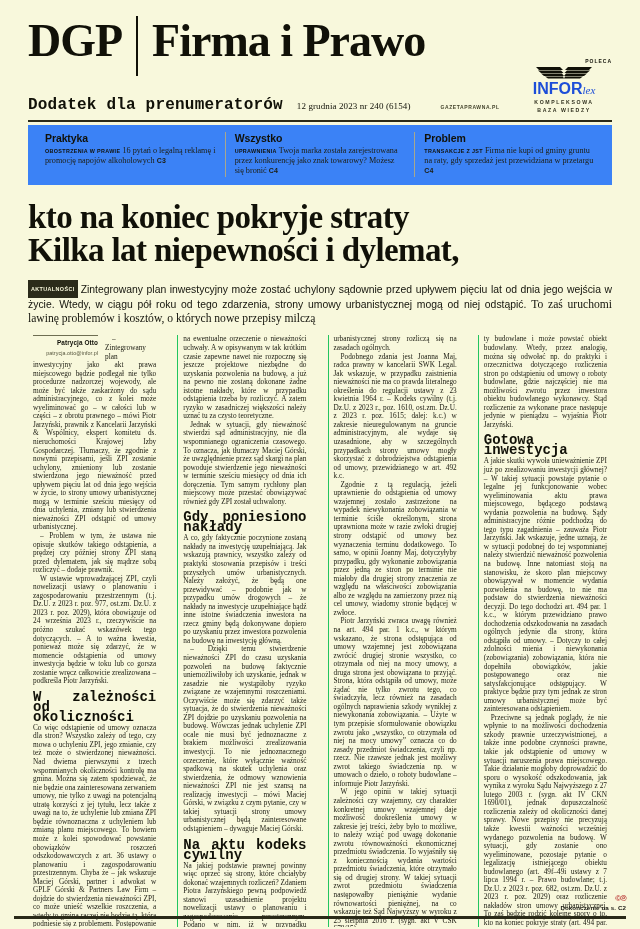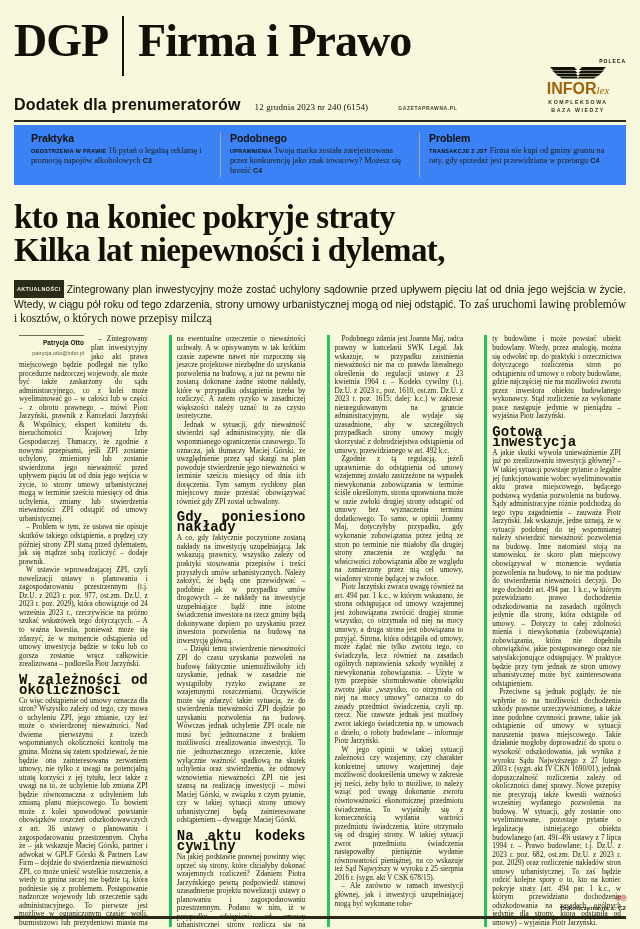--- a/index.html
+++ b/index.html
@@ -7,21 +7,21 @@
     width:640px;height:929px;
     background:#f8f8dc;
     font-family:"Liberation Serif", serif;
     color:#17170f;
     overflow:hidden;
     position:relative;
   }
   .page{
     width:640px;height:929px;
     box-sizing:border-box;
-    padding:0 14px;
+    padding:0 28px;
     position:relative;
   }
 
   
   .masthead{
     display:flex;align-items:flex-start;
     padding-top:18px;
     position:relative;
     height:72px;
   }
@@ -55,40 +55,40 @@
   }
   .poleca{
     font-family:"Liberation Sans", sans-serif;
     font-size:5px;font-weight:bold;letter-spacing:1px;
     text-align:right;color:#111108;margin-bottom:1px;
   }
   .wing{display:block;margin:0 auto;}
   .infor-word{
     font-family:"Liberation Sans", sans-serif;
     font-weight:bold;font-size:16px;letter-spacing:0px;
-    color:#a16207;line-height:16px;
+    color:#1d4ed8;line-height:16px;
   }
   .infor-word .lex{
     font-family:"Liberation Serif", serif;
     font-style:italic;font-weight:normal;font-size:11px;
     letter-spacing:0;
   }
   .infor-sub{
     font-family:"Liberation Sans", sans-serif;
     font-size:5.2px;letter-spacing:1.6px;font-weight:bold;
     color:#30301e;line-height:7px;margin-top:1px;
   }
 
   
   .subline{
     display:flex;align-items:baseline;
     margin-top:6px;
   }
   .dodatek{
-    font-family:Liberation Sans, sans-serif;
+    font-family:Liberation Mono, monospace;
     font-size:16px;font-weight:bold;letter-spacing:.2px;
     color:#111108;
   }
   .dateline{
     font-family:"Liberation Serif", serif;
     font-size:9px;margin-left:14px;color:#111108;letter-spacing:.1px;text-align:center;
   }
   .gp-url{
     font-family:"Liberation Sans", sans-serif;
     font-size:5px;font-weight:bold;letter-spacing:.6px;
@@ -177,21 +177,21 @@
     padding:0 5px;
     box-sizing:border-box;
     font-family:"Liberation Serif", serif;
     font-size:7.3px;
     line-height:8.55px;
     text-align:justify;
     color:#1a1a10;
     overflow:hidden;
     position:relative;
   }
-  .col + .col{border-left:3px solid #22c55e;}
+  .col + .col{border-left:1px solid #22c55e;}
   .col p{margin:0;text-indent:7px;}
   .col p.noind{text-indent:0;}
   .col h3{
     font-family:Liberation Mono, monospace;
     font-weight:bold;
     font-size:14px;
     line-height:10px;
     margin:6px 0 2px 0;
     color:#111108;
   }
@@ -278,21 +278,21 @@
   <div class="teasers">
     <div class="teaser">
       <div class="teaser-title">Praktyka</div>
       <div class="teaser-body">
         <span class="kicker">OBOSTRZENIA W PRAWIE</span>
         <span>16 pytań o legalną reklamę i promocję napojów alkoholowych</span>
         <span class="pg">C3</span>
       </div>
     </div>
     <div class="teaser">
-      <div class="teaser-title">Podobnego</div>
+      <div class="teaser-title">Wszystko</div>
       <div class="teaser-body">
         <span class="kicker">UPRAWNIENIA</span>
         <span>Twoja marka została zarejestrowana przez konkurencję jako znak towarowy? Możesz się bronić</span>
         <span class="pg">C4</span>
       </div>
     </div>
     <div class="teaser">
       <div class="teaser-title">Problem</div>
       <div class="teaser-body">
         <span class="kicker">TRANSAKCJE Z JST</span>
@@ -331,20 +331,21 @@
       <p class="noind">na ewentualne orzeczenie o nieważności uchwały. A w opisywanym w tak krótkim czasie zapewne nawet nie rozpocznę się jeszcze projektowe niezbędne do uzyskania pozwolenia na budowę, a już na pewno nie zostaną dokonane żadne istotne nakłady, które w przypadku odstąpienia trzeba by rozliczyć. A zatem ryzyko w zasadniczej większości należy uznać tu za czysto teoretyczne.</p>
       <p>Jednak w sytuacji, gdy nieważność stwierdzi sąd administracyjny, nie dla wspomnianego ograniczenia czasowego. To oznacza, jak tłumaczy Maciej Górski, że uwzględnienie przez sąd skargi na plan powoduje stwierdzenie jego nieważności w terminie sześciu miesięcy od dnia ich doręczenia. Tym samym rychłony plan miejscowy może przestać obowiązywać również gdy ZPI został uchwalony.</p>
       <h3>Gdy poniesiono nakłady</h3>
       <p class="noind">A co, gdy faktycznie poczynione zostaną nakłady na inwestycję uzupełniającą. Jak wskazują prawnicy, wszystko zależy od praktyki stosowania przepisów i treści przyszłych umów urbanistycznych. Należy założyć, że będą one przewidywać – podobnie jak w przypadku umów drogowych – że nakłady na inwestycje uzupełniające bądź inne istotne świadczenia inwestora na rzecz gminy będą dokonywane dopiero po uzyskaniu przez inwestora pozwolenia na budowę na inwestycję główną.</p>
       <p>– Dzięki temu stwierdzenie nieważności ZPI do czasu uzyskania pozwoleń na budowę faktycznie uniemożliwiłoby ich uzyskanie, jednak w zasadzie nie wystąpiłoby ryzyko związane ze wzajemnymi roszczeniami. Oczywiście może się zdarzyć także sytuacja, że do stwierdzenia nieważności ZPI dojdzie po uzyskaniu pozwolenia na budowę. Wówczas jednak uchylenie ZPI ocale nie musi być jednoznaczne z brakiem możliwości zrealizowania inwestycji. To nie jednoznacznego orzeczenie, które wyłącznie ważność spadkową na skutek uchylenia oraz stwierdzenia, że odmowy wznowienia nieważności ZPI nie jest szansą na realizację inwestycji – mówi Maciej Górski, w związku z czym pytanie, czy w takiej sytuacji strony umowy urbanistycznej będą zainteresowane odstąpieniem – dywaguje Maciej Górski.</p>
       <h3>Na aktu kodeks cywilny</h3>
       <p class="noind">Na jakiej podstawie prawnej powinny więc oprzeć się strony, które chciałyby dokonać wzajemnych rozliczeń? Zdaniem Piotra Jarzyńskiego pewną podpowiedź stanowi uzasadnienie projektu nowelizacji ustawy o planowaniu i zagospodarowaniu przestrzennym. Podano w nim, iż w przypadku odstąpienia od umowy urbanistycznej strony rozliczą się na zasadach ogólnych.</p>
     </div>
 
     <div class="col">
+      <p class="noind">urbanistycznej strony rozliczą się na zasadach ogólnych.</p>
       <p>Podobnego zdania jest Joanna Maj, radca prawny w kancelarii SWK Legal. Jak wskazuje, w przypadku zaistnienia nieważności nie ma co prawda literalnego określenia do regulacji ustawy z 23 kwietnia 1964 r. – Kodeks cywilny (t.j. Dz.U. z 2023 r., poz. 1610, ost.zm. Dz.U. z 2023 r. poz. 1615; dalej: k.c.) w zakresie nieuregulowanym na gruncie administracyjnym, ale wydaje się uzasadnione, aby w szczególnych przypadkach strony umowy mogły skorzystać z dobrodziejstwa odstąpienia od umowy, przewidzianego w art. 492 k.c.</p>
       <p>Zgodnie z tą regulacją, jeżeli uprawnienie do odstąpienia od umowy wzajemnej zostało zastrzeżone na wypadek niewykonania zobowiązania w terminie ściśle określonym, strona uprawniona może w razie zwłoki drugiej strony odstąpić od umowy bez wyznaczenia terminu dodatkowego. To samo, w opinii Joanny Maj, dotyczyłyby przypadku, gdy wykonanie zobowiązania przez jedną ze stron po terminie nie miałoby dla drugiej strony znaczenia ze względu na właściwości zobowiązania albo ze względu na zamierzony przez nią cel umowy, wiadomy stronie będącej w zwłoce.</p>
       <p>Piotr Jarzyński zwraca uwagę również na art. 494 par. 1 k.c., w którym wskazano, że strona odstępująca od umowy wzajemnej jest zobowiązana zwrócić drugiej stronie wszystko, co otrzymała od niej na mocy umowy, a druga strona jest obowiązana to przyjąć. Strona, która odstąpiła od umowy, może żądać nie tylko zwrotu tego, co świadczyła, lecz również na zasadach ogólnych naprawienia szkody wynikłej z niewykonania zobowiązania. – Użyte w tym przepisie sformułowanie obowiązku zwrotu jako „wszystko, co otrzymała od niej na mocy umowy” oznacza co do zasady przedmiot świadczenia, czyli np. rzecz. Nie rzawsze jednak jest możliwy zwrot takiego świadczenia np. w umowach o dzieło, o roboty budowlane – informuje Piotr Jarzyński.</p>
       <p>W jego opinii w takiej sytuacji zależności czy wzajemny, czy charakter konkretnej umowy wzajemnej daje możliwość dookreślenia umowy w zakresie jej treści, żeby było to możliwe, to należy wziąć pod uwagę dokonanie zwrotu równoważności ekonomicznej przedmiotu świadczenia. To wyjaśniły się z koniecznością wydania wartości przedmiotu świadczenia, które otrzymało się od drugiej strony. W takiej sytuacji zwrot przedmiotu świadczenia następowałby pieniężnie wydanie równowartości pieniężnej, na co wskazuje też Sąd Najwyższy w wyroku z 25 sierpnia 2016 r. (sygn. akt V CSK 678/15).</p>
       <p>– Ale zarówno w ramach inwestycji głównej, jak i inwestycji uzupełniającej mogą być wykonane robo-</p>
     </div>
 
     <div class="col">
       <p class="noind">ty budowlane i może powstać obiekt budowlany. Wtedy, przez analogię, można się odwołać np. do praktyki i orzecznictwa dotyczącego rozliczenia stron po odstąpieniu od umowy o roboty budowlane, gdzie najczęściej nie ma możliwości zwrotu przez inwestora obiektu budowlanego wykonawcy. Stąd rozliczenie za wykonane prace następuje jedynie w pieniądzu – wyjaśnia Piotr Jarzyński.</p>
       <h3>Gotowa inwestycja</h3>

